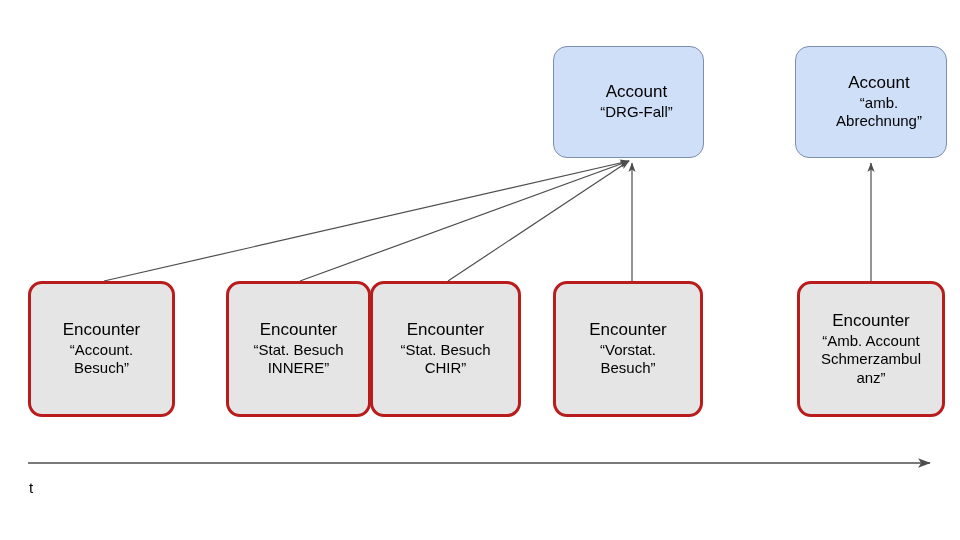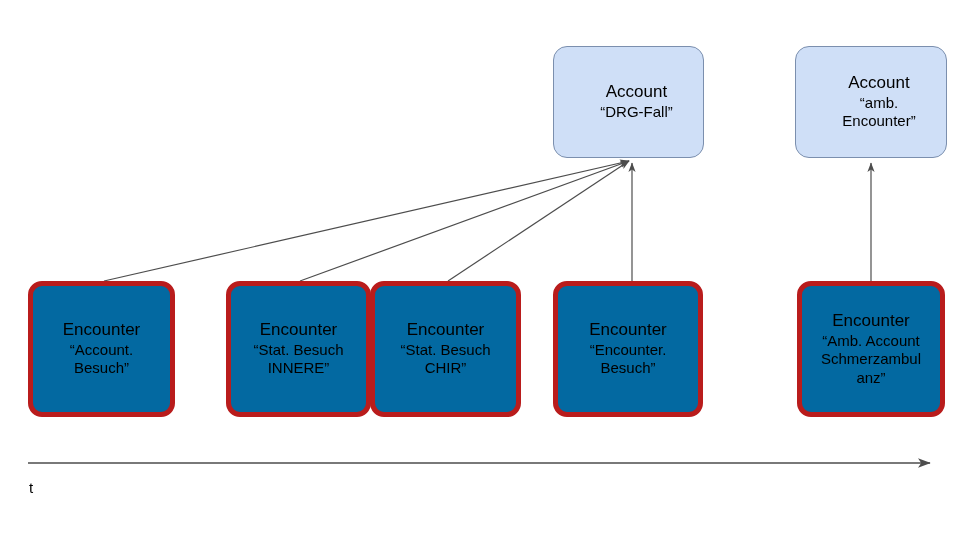--- a/index.html
+++ b/index.html
@@ -37,22 +37,22 @@
     text-align: center;
     line-height: 1.22;
     overflow: hidden;
   }
   .node.account {
     background: #cfdff7;
     border: 1px solid #7b8fae;
     padding-left: 16px;
   }
   .node.encounter {
-    background: #0369a1;
-    border: 5px solid #b91c1c;
+    background: #e5e5e5;
+    border: 3px solid #b91c1c;
   }
   .node-title {
     font-size: 17px;
     color: #000000;
     white-space: nowrap;
   }
   .node-sub {
     font-size: 15px;
     color: #000000;
     padding: 0 6px;
@@ -89,21 +89,21 @@
   </svg>
 
   <div class="node account" style="left:553px; top:46px; width:151px; height:112px;">
     <div class="node-title">Account</div>
     <div class="node-sub">“DRG-Fall”</div>
   </div>
 
   <div class="node account" style="left:795px; top:46px; width:152px; height:112px;">
     <div class="node-title">Account</div>
     <div class="node-sub">“amb.</div>
-    <div class="node-sub">Encounter”</div>
+    <div class="node-sub">Abrechnung”</div>
   </div>
 
   <div class="node encounter" style="left:28px; top:281px; width:147px; height:136px;">
     <div class="node-title">Encounter</div>
     <div class="node-sub">“Account.</div>
     <div class="node-sub">Besuch”</div>
   </div>
 
   <div class="node encounter" style="left:226px; top:281px; width:145px; height:136px;">
     <div class="node-title">Encounter</div>
@@ -112,21 +112,21 @@
   </div>
 
   <div class="node encounter" style="left:370px; top:281px; width:151px; height:136px;">
     <div class="node-title">Encounter</div>
     <div class="node-sub">“Stat. Besuch</div>
     <div class="node-sub">CHIR”</div>
   </div>
 
   <div class="node encounter" style="left:553px; top:281px; width:150px; height:136px;">
     <div class="node-title">Encounter</div>
-    <div class="node-sub">“Encounter.</div>
+    <div class="node-sub">“Vorstat.</div>
     <div class="node-sub">Besuch”</div>
   </div>
 
   <div class="node encounter" style="left:797px; top:281px; width:148px; height:136px;">
     <div class="node-title">Encounter</div>
     <div class="node-sub">“Amb. Account</div>
     <div class="node-sub">Schmerzambul</div>
     <div class="node-sub">anz”</div>
   </div>
 

